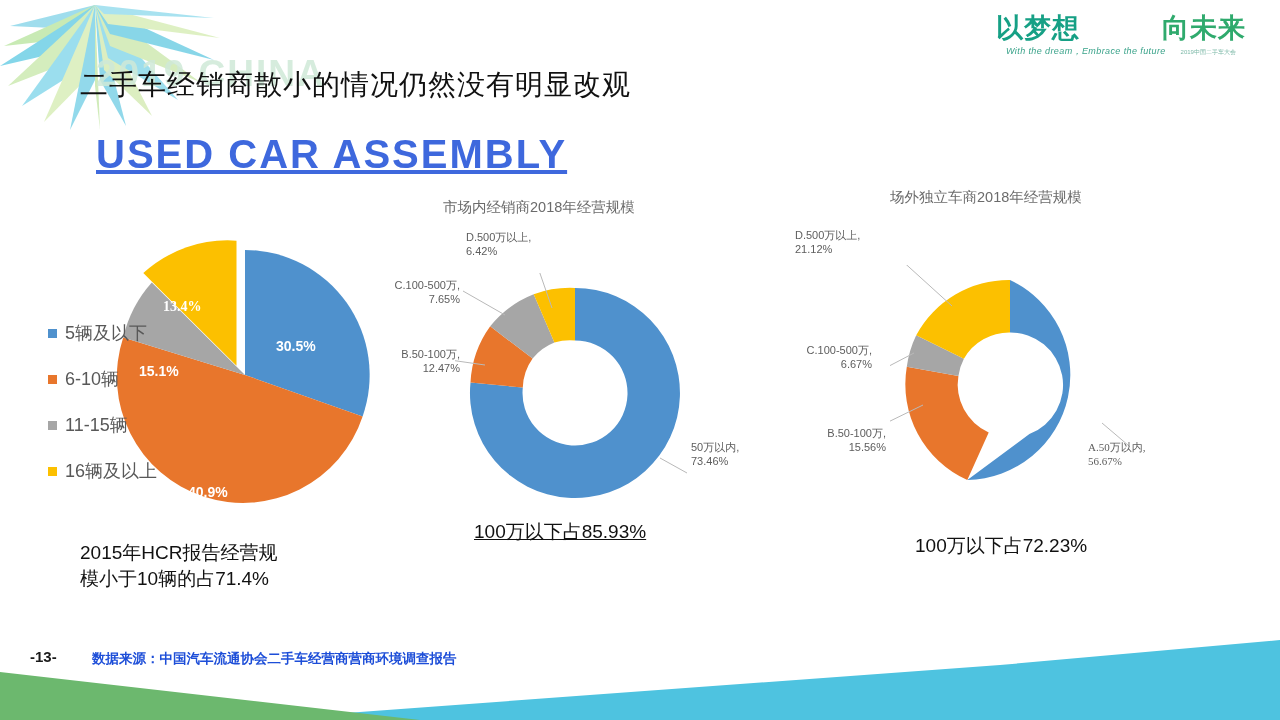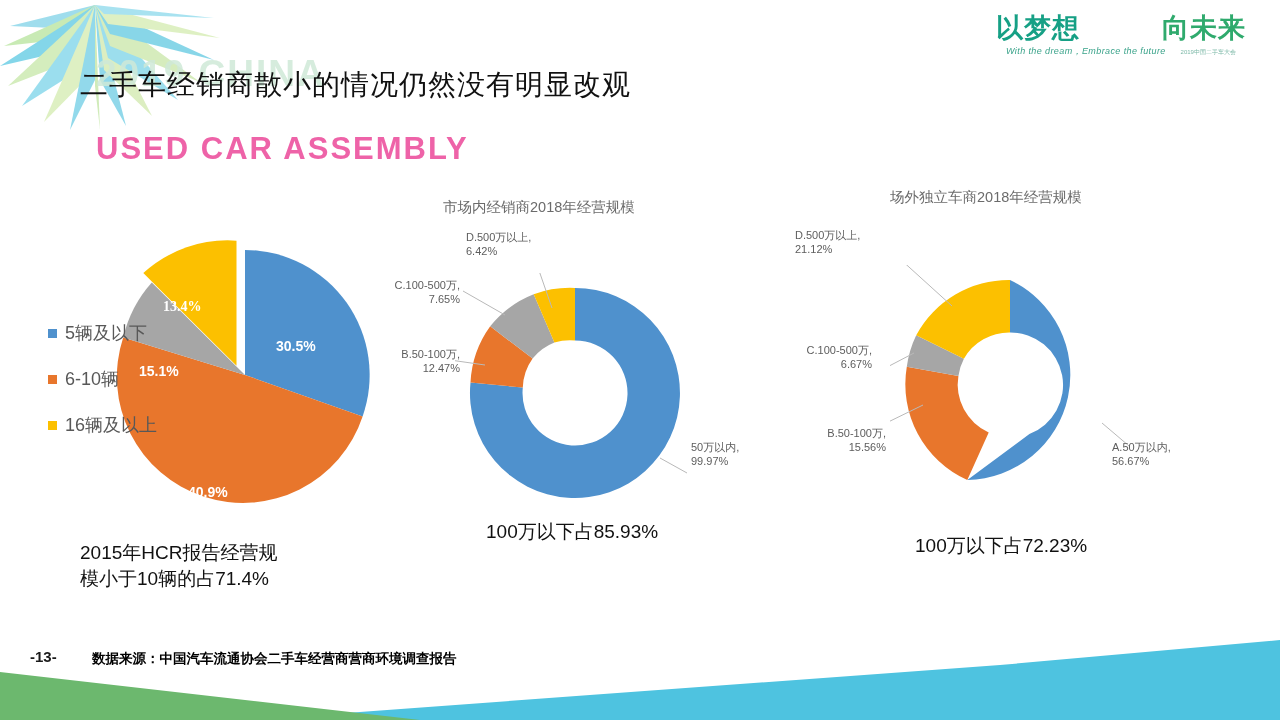--- a/index.html
+++ b/index.html
@@ -25,21 +25,21 @@
     left: 96px; top: 16px;
     font-size: 37px;
     font-weight: bold;
     letter-spacing: 2px;
     line-height: 1.05;
     color: #cfe9d8;
     opacity: .85;
     white-space: pre-line;
     pointer-events: none;
   }
-  .watermark .l2 { font-size: 31px; color: #ec4899; }
+  .watermark .l2 { font-size: 40px; color: #1d4ed8; text-decoration: underline; }
 
   
   .logo {
     position: absolute; right: 34px; top: 14px;
     width: 250px; height: 62px;
     text-align: center;
   }
   .logo-cn {
     font-size: 27px; font-weight: bold;
     color: #16a085;
@@ -113,21 +113,21 @@
   }
 
   
   .footer-band { position: absolute; left: 0; bottom: 0; width: 1280px; height: 110px; pointer-events: none; }
   .page-no {
     position: absolute; left: 30px; top: 648px;
     font-size: 15px; font-weight: bold; color: #1a1a1a;
   }
   .source {
     position: absolute; left: 92px; top: 650px;
-    font-size: 13.5px; font-weight: bold; color: #000000;
+    font-size: 13.5px; font-weight: bold; color: #1d4ed8;
     white-space: nowrap;
   }
   svg { display: block; }
 </style>
 </head>
 <body>
 
 <div id="slide">
 
   <svg class="burst" viewBox="0 0 420 130">
@@ -189,20 +189,24 @@
   <div class="legend">
     <div class="legend-row">
       <span class="swatch" style="background:#4f91cd"></span>
       <span>5辆及以下</span>
     </div>
     <div class="legend-row">
       <span class="swatch" style="background:#e8762c"></span>
       <span>6-10辆</span>
     </div>
     <div class="legend-row">
+      <span class="swatch" style="background:#a6a6a6"></span>
+      <span>11-15辆</span>
+    </div>
+    <div class="legend-row">
       <span class="swatch" style="background:#fcc000"></span>
       <span>16辆及以上</span>
     </div>
   </div>
 
   <div class="caption" style="left:80px;top:540px;width:270px;">2015年HCR报告经营规
 模小于10辆的占71.4%</div>
 
   <div class="chart-title" style="left:443px;top:198px;">市场内经销商2018年经营规模</div>
 
@@ -224,23 +228,23 @@
     </g>
   </svg>
 
   <div class="dlabel center" style="left:466px;top:230px;width:120px;">D.500万以上,
 6.42%</div>
   <div class="dlabel rt" style="left:370px;top:278px;width:90px;">C.100-500万,
 7.65%</div>
   <div class="dlabel rt" style="left:364px;top:347px;width:96px;">B.50-100万,
 12.47%</div>
   <div class="dlabel right" style="left:691px;top:440px;width:110px;">50万以内,
-99.97%</div>
-
-  <div class="caption" style="left:486px;top:519px;width:280px;">100万以下占85.93%</div>
+73.46%</div>
+
+  <div class="caption" style="left:474px;top:519px;width:280px;text-decoration:underline;">100万以下占85.93%</div>
 
   <div class="chart-title" style="left:890px;top:188px;text-align:center;">场外独立车商2018年经营规模</div>
 
   <svg style="position:absolute;left:890px;top:265px;" width="240" height="240" viewBox="0 0 240 240">
 
     <path fill="#4f91cd" d="M120,15 A105,105 0 0,1 77.3,215.0 L139.4,169.0 A52.5,52.5 0 0,0 120,67.5 Z"></path>
 
     <path fill="#e8762c" d="M77.3,215.0 A105,105 0 0,1 16.8,101.8 L68.4,110.9 A52.5,52.5 0 0,0 98.7,167.5 Z"></path>
 
     <path fill="#a6a6a6" d="M16.8,101.8 A105,105 0 0,1 26.2,70.3 L73.9,93.7 A52.5,52.5 0 0,0 68.4,110.9 Z"></path>
@@ -253,21 +257,21 @@
       <path d="M62,41 L-2,-17"></path>
     </g>
   </svg>
 
   <div class="dlabel center" style="left:795px;top:228px;width:120px;">D.500万以上,
 21.12%</div>
   <div class="dlabel rt" style="left:780px;top:343px;width:92px;">C.100-500万,
 6.67%</div>
   <div class="dlabel rt" style="left:794px;top:426px;width:92px;">B.50-100万,
 15.56%</div>
-  <div class="dlabel right" style="left:1112px;top:440px;width:110px;">A.50万以内,
+  <div class="dlabel right" style="left:1088px;top:440px;width:110px;font-family:Liberation Serif, serif;">A.50万以内,
 56.67%</div>
 
   <div class="caption" style="left:915px;top:533px;width:280px;">100万以下占72.23%</div>
 
   <svg class="footer-band" viewBox="0 0 1280 110" preserveAspectRatio="none">
     <polygon points="1280,30 1280,110 250,110 1000,55" fill="#4ec3e0"></polygon>
     <polygon points="0,62 420,110 0,110" fill="#6cb86e"></polygon>
   </svg>
 
   <div class="page-no">-13-</div>

